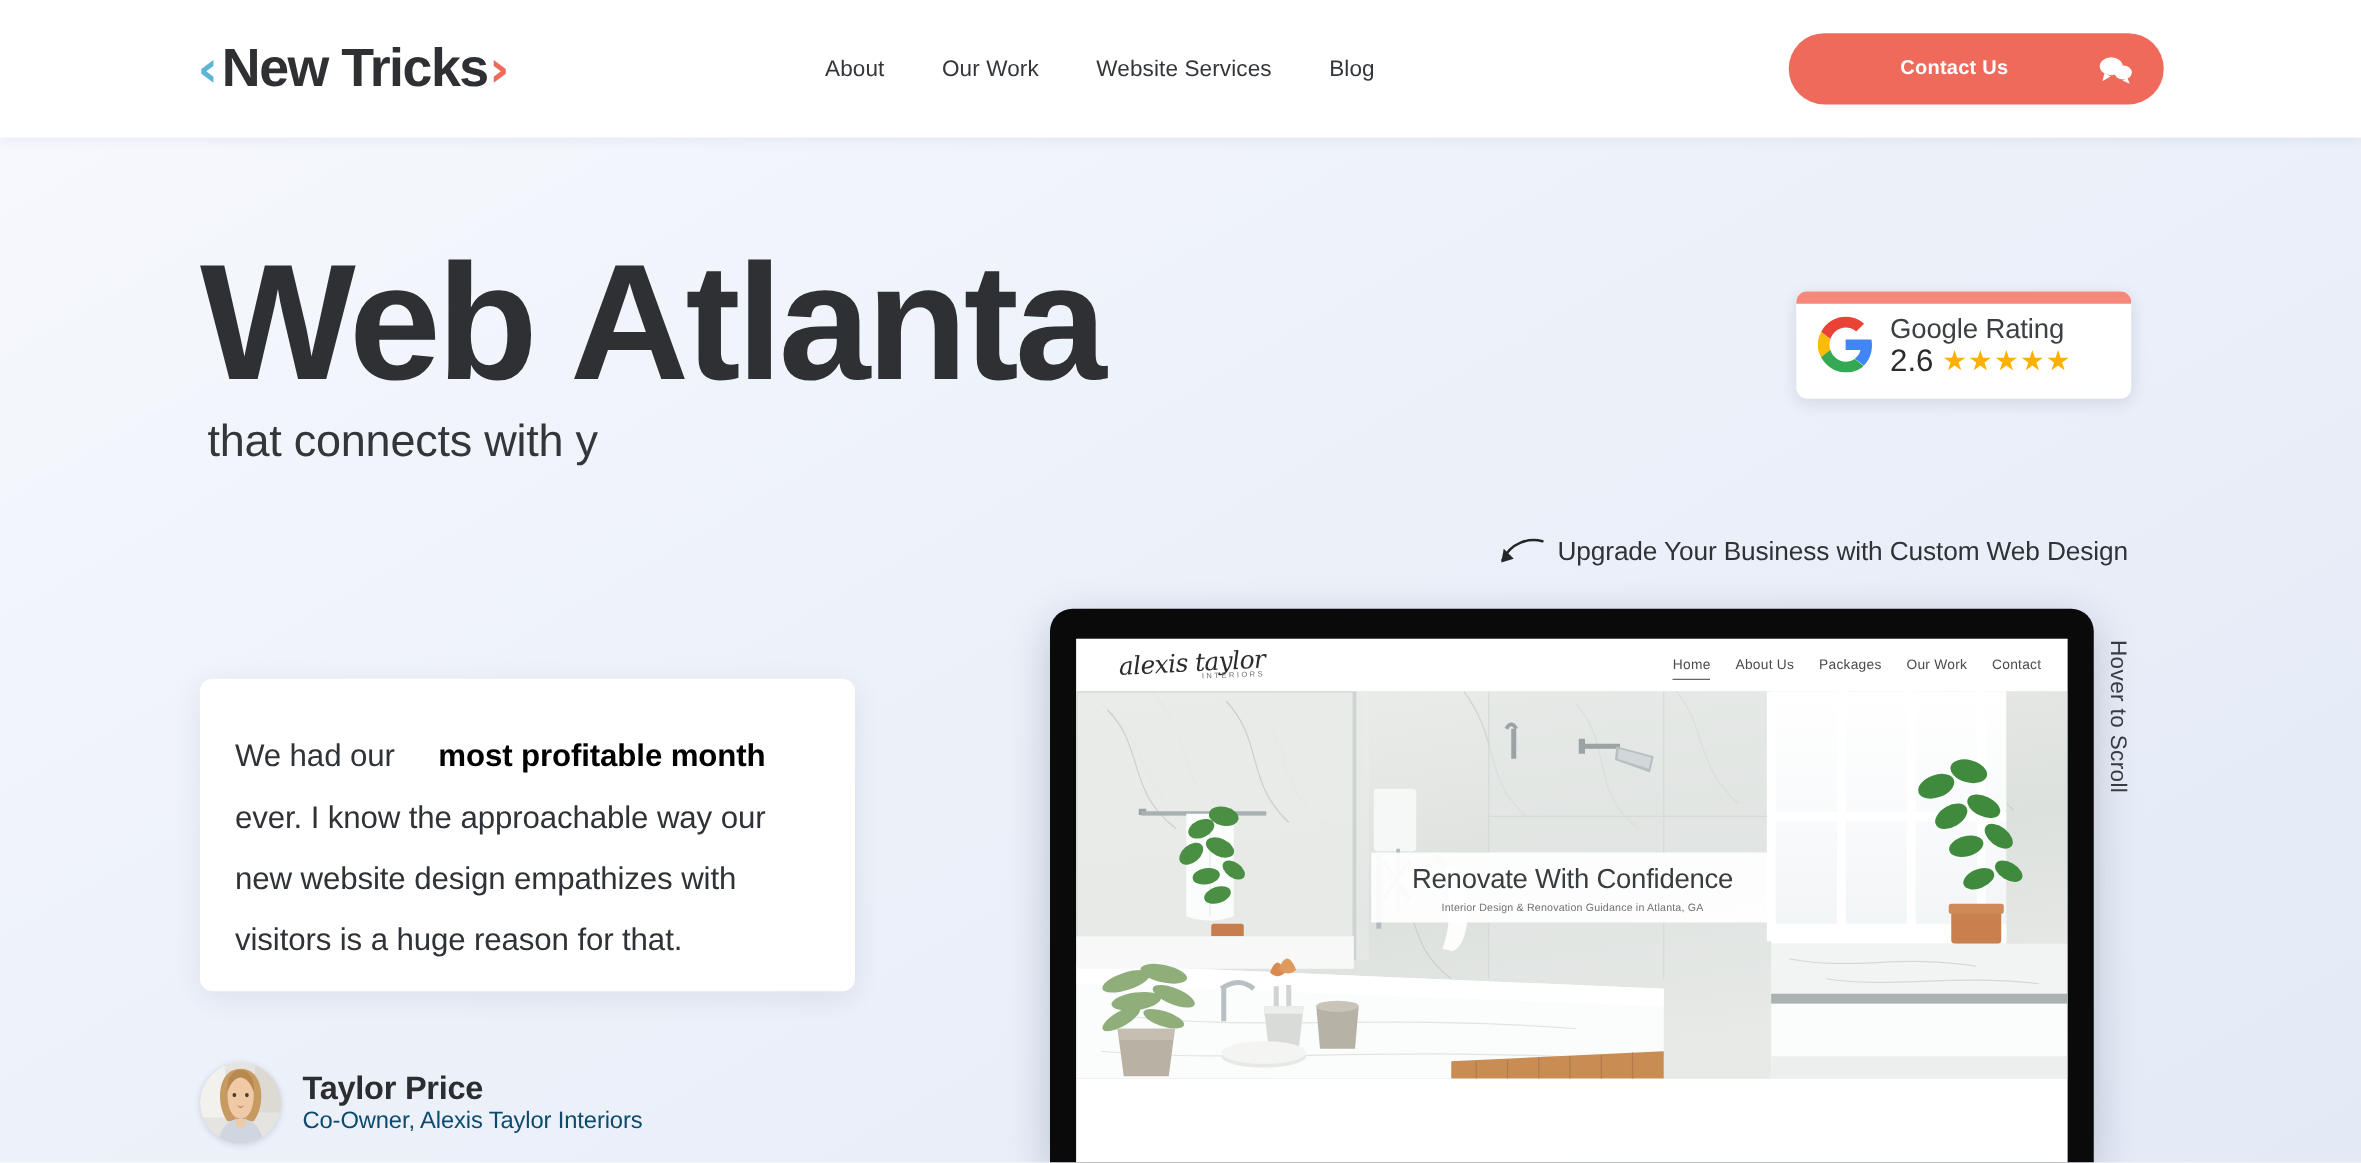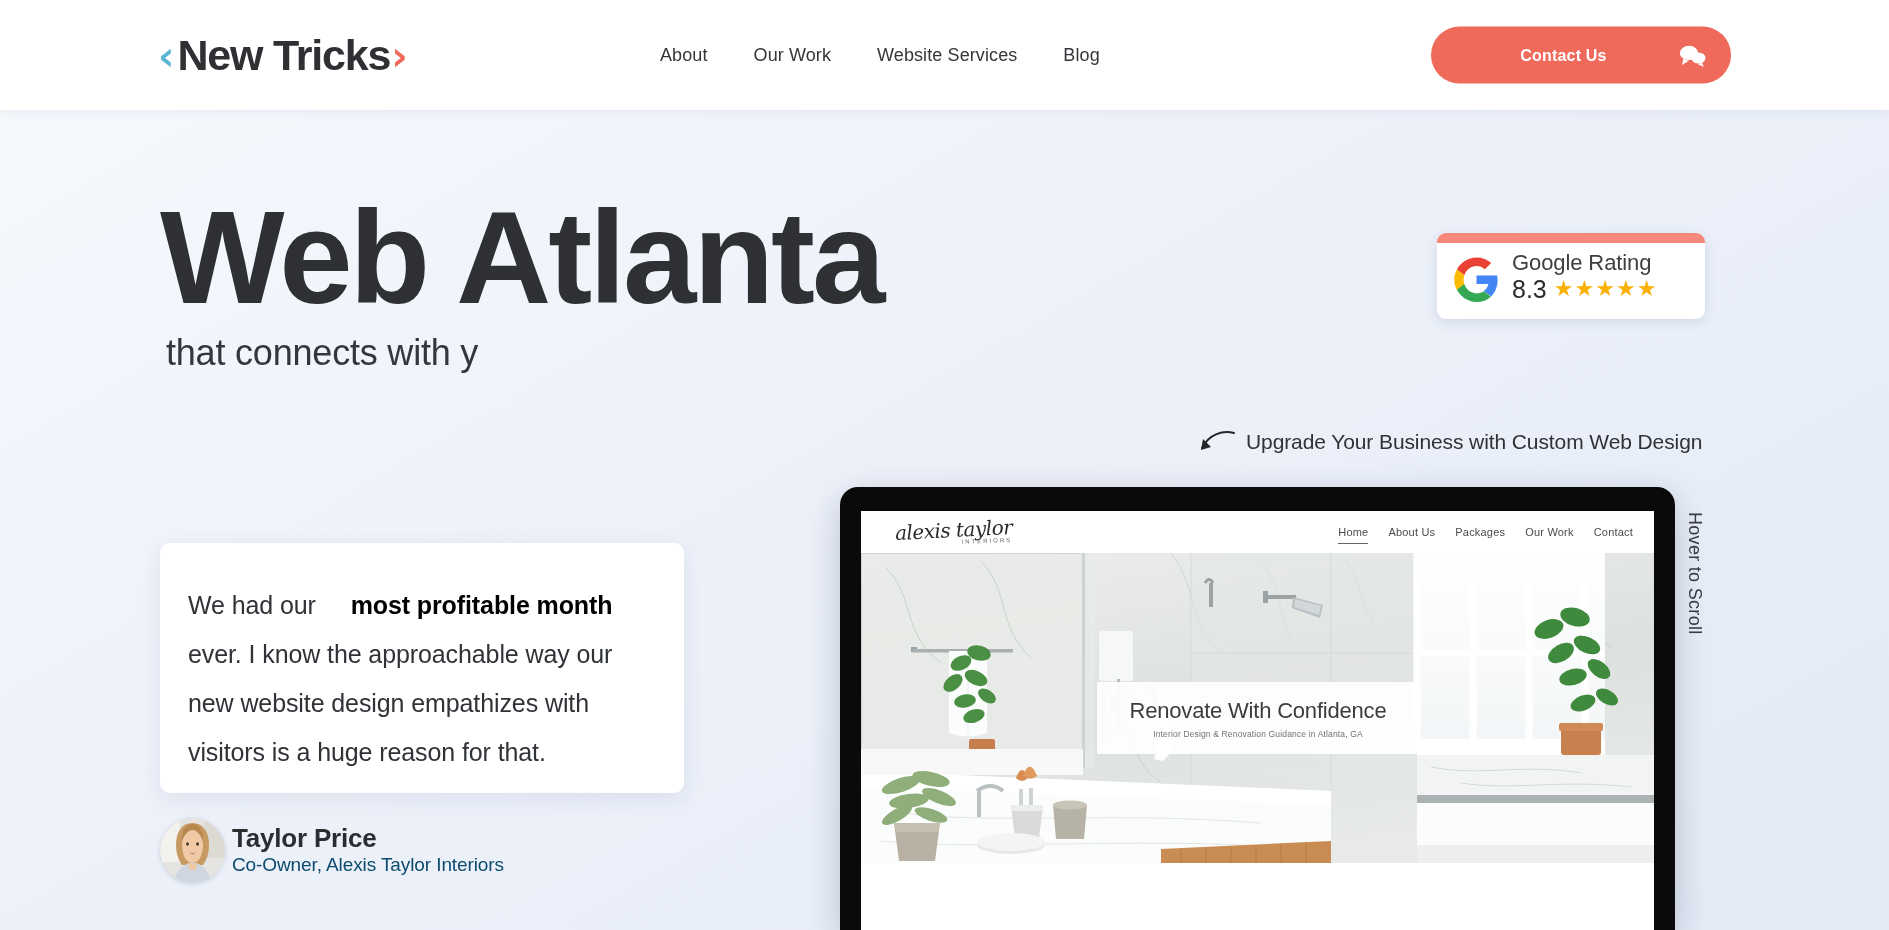--- a/index.html
+++ b/index.html
@@ -136,21 +136,21 @@
     overflow: hidden;
     cursor: pointer;
   }
   .google-card-bar {
     height: 10px;
     background: #f5887a;
     width: 100%;
   }
   .google-card-body {
     display: flex;
-    align-items: flex-end;
+    align-items: center;
     padding: 7px 0 0 17px;
   }
   .g-logo { width: 45px; height: 45px; flex-shrink: 0; }
   .g-right { margin-left: 13px; }
   .g-title {
     font-size: 22px;
     color: #3c4043;
     line-height: 1.18;
     letter-spacing: -0.1px;
     white-space: nowrap;
@@ -179,24 +179,24 @@
     font-size: 25px;
     line-height: 49px;
     color: #2f3236;
     letter-spacing: -0.1px;
   }
   .quote-text b { font-weight: 700; color: #000000; margin-left: 28px; }
 
   .attribution {
     position: absolute;
     left: 160px;
-    top: 818px;
-    display: flex;
-    align-items: center;
-    gap: 7px;
+    top: 850px;
+    display: flex;
+    align-items: center;
+    gap: 17px;
   }
   .avatar {
     width: 65px; height: 65px;
     border-radius: 50%;
     overflow: hidden;
     flex-shrink: 0;
     box-shadow: 0 1px 5px rgba(40,60,100,0.18);
     position: relative;
     background: #d9dee6;
   }
@@ -321,21 +321,21 @@
     width: 100%;
     overflow: hidden;
     background: linear-gradient(175deg, #e7e9e6 0%, #dfe2df 45%, #e9eceb 100%);
   }
 
   .photo-caption {
     position: absolute;
     left: 236px;
     top: 129px;
     width: 322px;
-    height: 72px;
+    height: 56px;
     background: rgba(255,255,255,0.93);
     display: flex;
     flex-direction: column;
     align-items: center;
     justify-content: center;
     gap: 5px;
   }
   .photo-caption-title {
     font-size: 22px;
     color: #3a3d40;
@@ -392,21 +392,21 @@
       <svg viewBox="0 0 48 48" width="45" height="45">
         <path fill="#EA4335" d="M24 9.5c3.5 0 6.6 1.2 9 3.6l6.7-6.7C35.6 2.6 30.2.5 24 .5 14.8.5 6.9 5.8 3.1 13.4l7.9 6.1C12.9 13.7 17.9 9.5 24 9.5z"></path>
         <path fill="#4285F4" d="M46.5 24.5c0-1.6-.15-3.2-.45-4.7H24v9.1h12.7c-.6 3-2.3 5.6-4.9 7.3l7.6 5.9c4.5-4.1 7.1-10.2 7.1-17.6z"></path>
         <path fill="#FBBC05" d="M11 19.5c-.5 1.5-.8 3.1-.8 4.8s.3 3.3.8 4.8l-7.9 6.1C1.2 31.6.2 28 .2 24.3s1-7.3 2.9-10.9l7.9 6.1z"></path>
         <path fill="#34A853" d="M24 48c6.2 0 11.5-2 15.4-5.6l-7.6-5.9c-2.1 1.4-4.8 2.3-7.8 2.3-6.1 0-11.1-4.2-13-9.9l-7.9 6.1C6.9 42.2 14.8 48 24 48z"></path>
       </svg>
     </span>
     <div class="g-right">
       <div class="g-title">Google Rating</div>
       <div class="g-row">
-        <span class="g-score">8.3</span>
+        <span class="g-score">2.6</span>
         <span class="g-stars">★★★★★</span>
       </div>
     </div>
   </div>
 </div>
 
 <div class="quote-card">
   <p class="quote-text">
     <span>We had our </span><b>most profitable month</b><span> ever. I know the approachable way our new website design empathizes with visitors is a huge reason for that.</span>
   </p>

